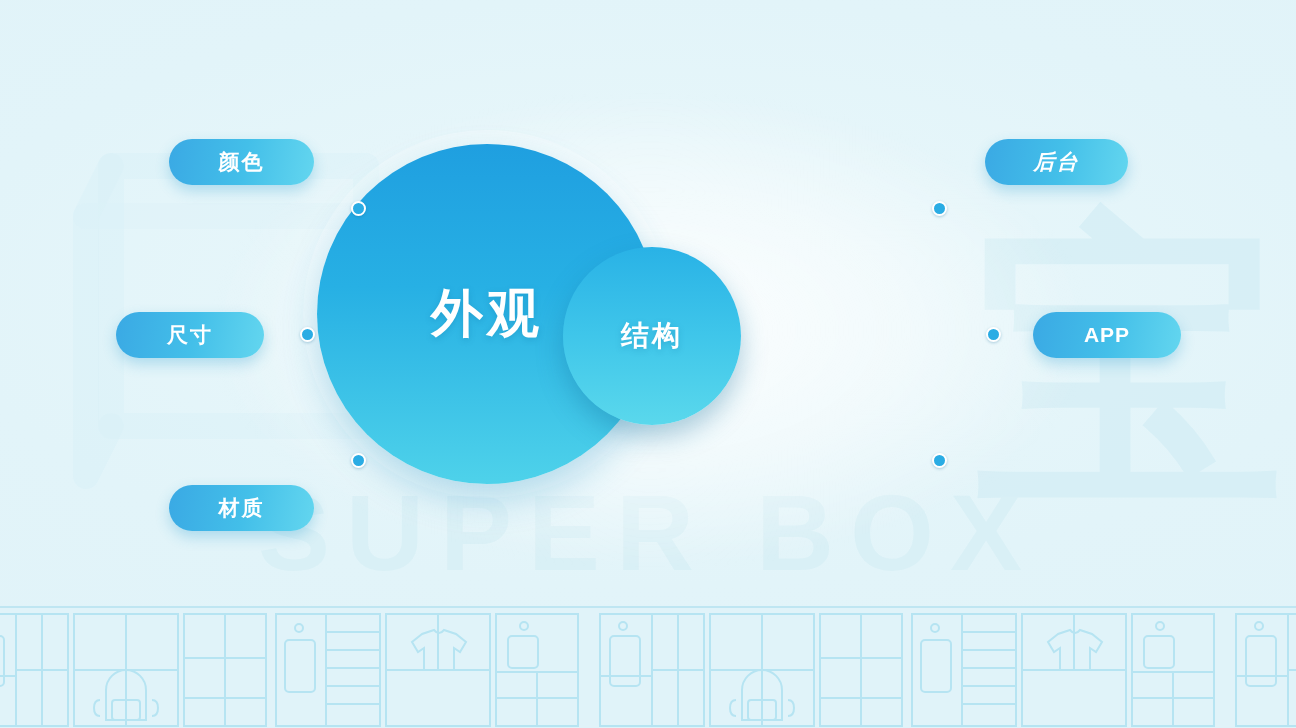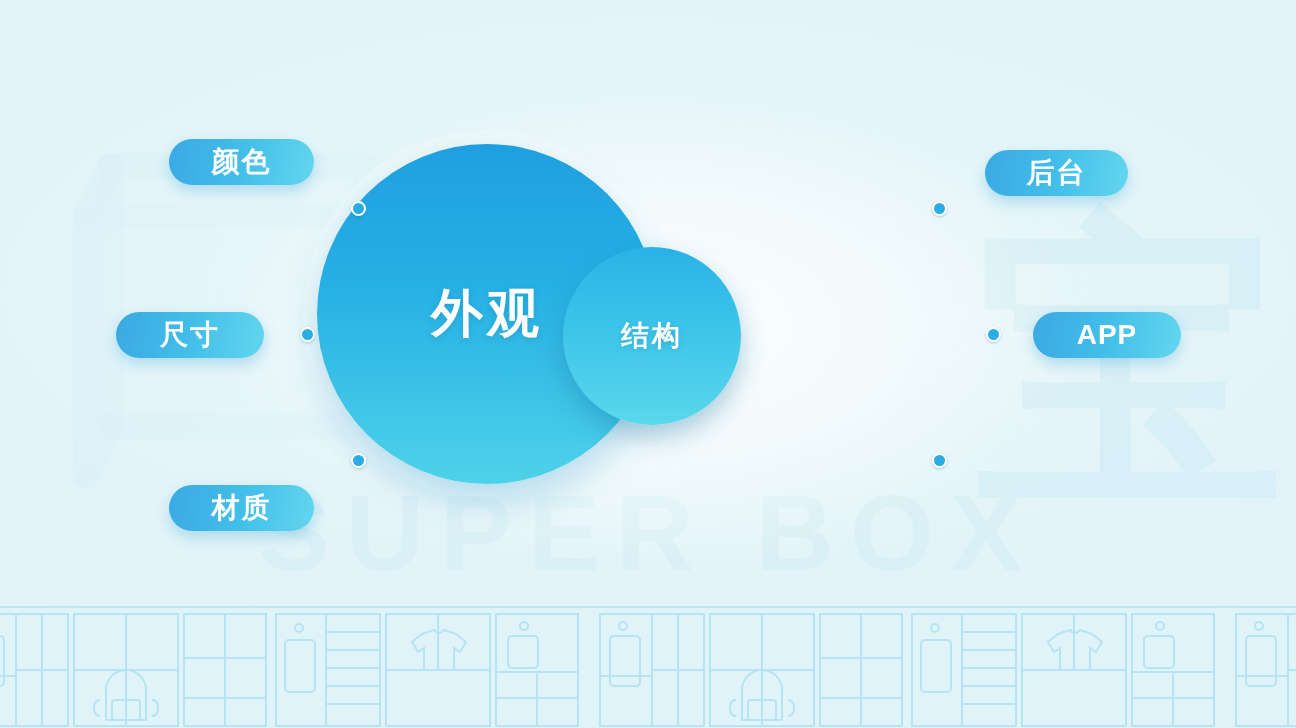--- a/index.html
+++ b/index.html
@@ -100,34 +100,34 @@
     background:#2aace4;border:2.5px solid #ffffff;
     box-sizing:border-box;z-index:8;
     box-shadow:0 1px 3px rgba(20,110,155,.3);
   }
 
   
   .pill{
     position:absolute;
     display:flex;align-items:center;justify-content:center;
     height:46px;border-radius:24px;
-    color:#fff;font-size:28px;font-weight:700;letter-spacing:2px;
+    color:#fff;font-size:21px;font-weight:700;letter-spacing:2px;
     background:linear-gradient(100deg,#3aa9e4 0%,#43bfe9 52%,#63d6ef 100%);
     box-shadow:0 6px 14px rgba(47,160,210,.30);
     font-family:"DejaVu Sans","Liberation Sans",sans-serif;
     z-index:9;
     white-space:nowrap;
     cursor:pointer;
   }
   .pill.en{letter-spacing:1px;font-family:"Liberation Sans",sans-serif;}
 
   #pill-color{left:169px;top:139px;width:145px;}
   #pill-size{left:116px;top:312px;width:148px;}
   #pill-material{left:169px;top:485px;width:145px;}
-  #pill-backend{left:985px;top:150px;width:143px;}
+  #pill-backend{left:985px;top:139px;width:143px;font-style:italic;}
   #pill-app{left:1033px;top:312px;width:148px;}
   #pill-miniprogram{left:981px;top:485px;width:150px;}
 </style>
 </head>
 <body>
 
 <div id="stage">
 
   <div class="bg-layer bg-grad"></div>
 

